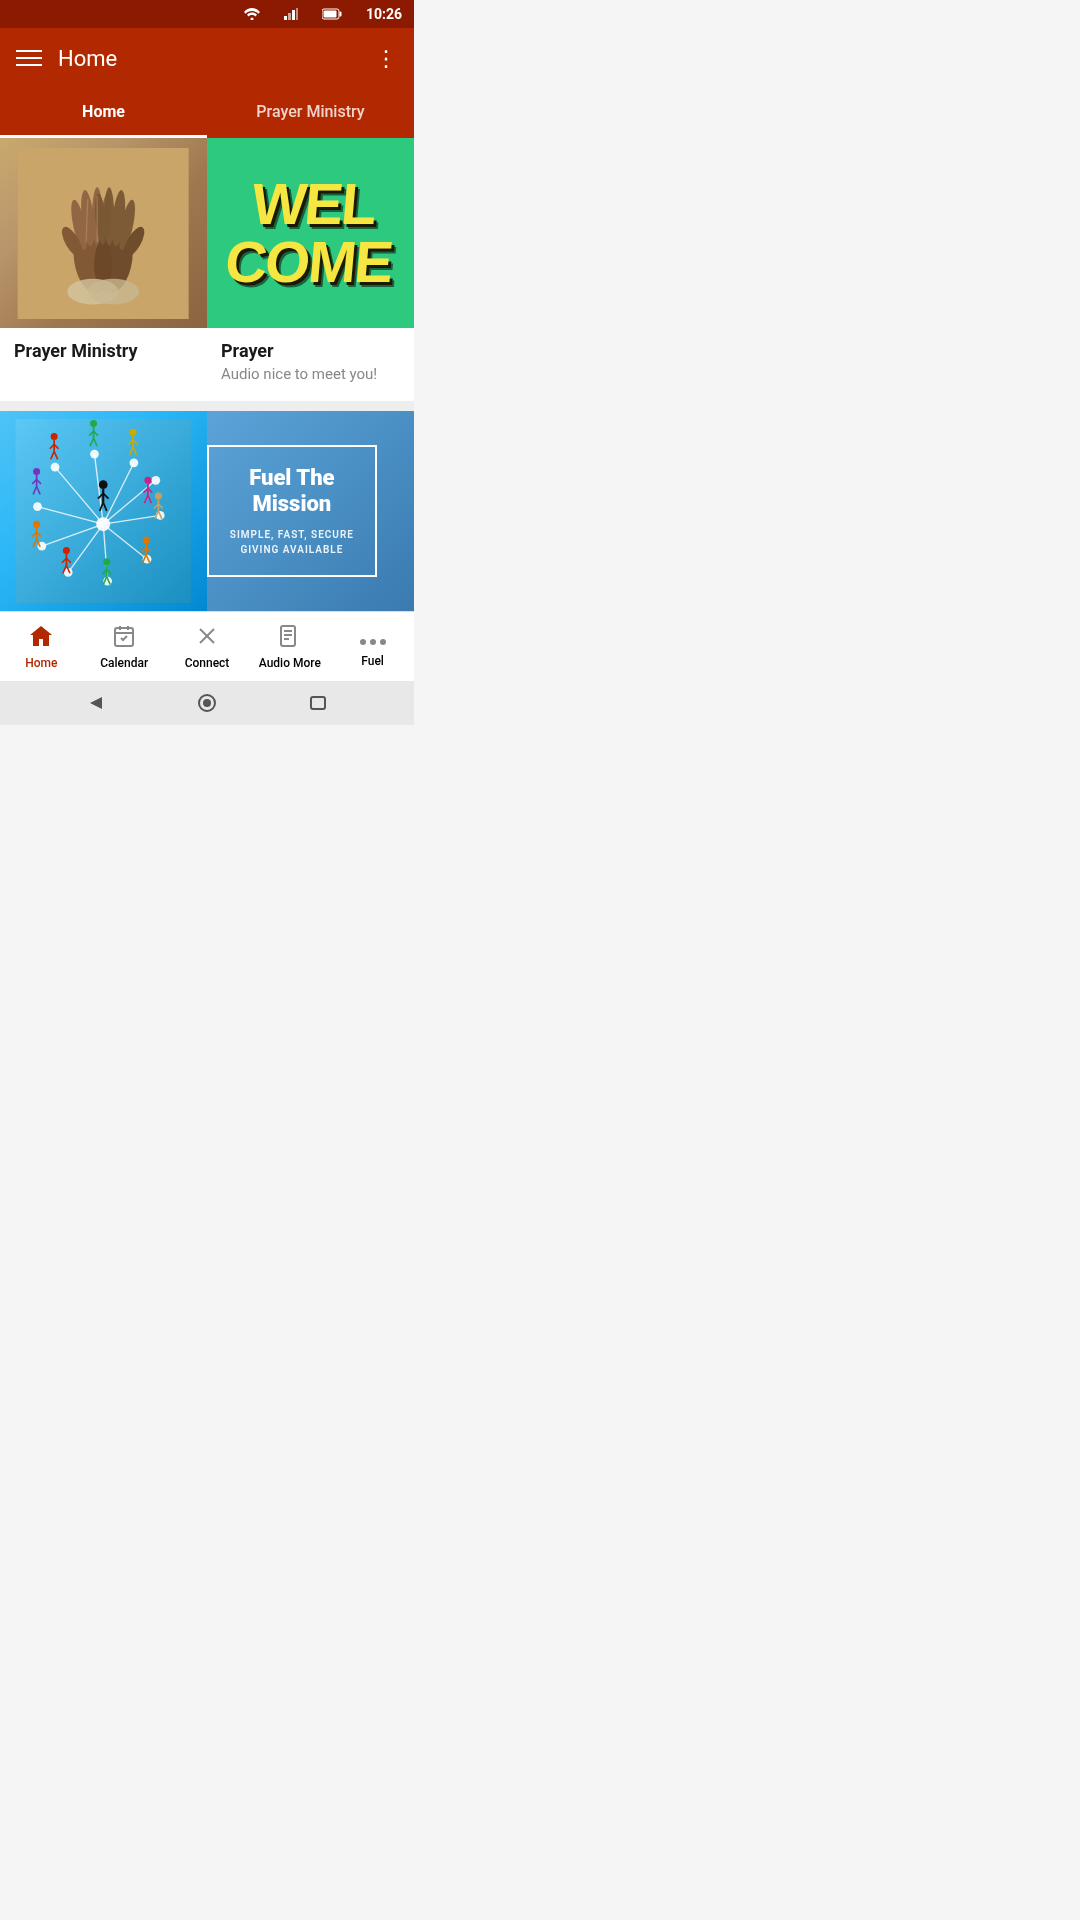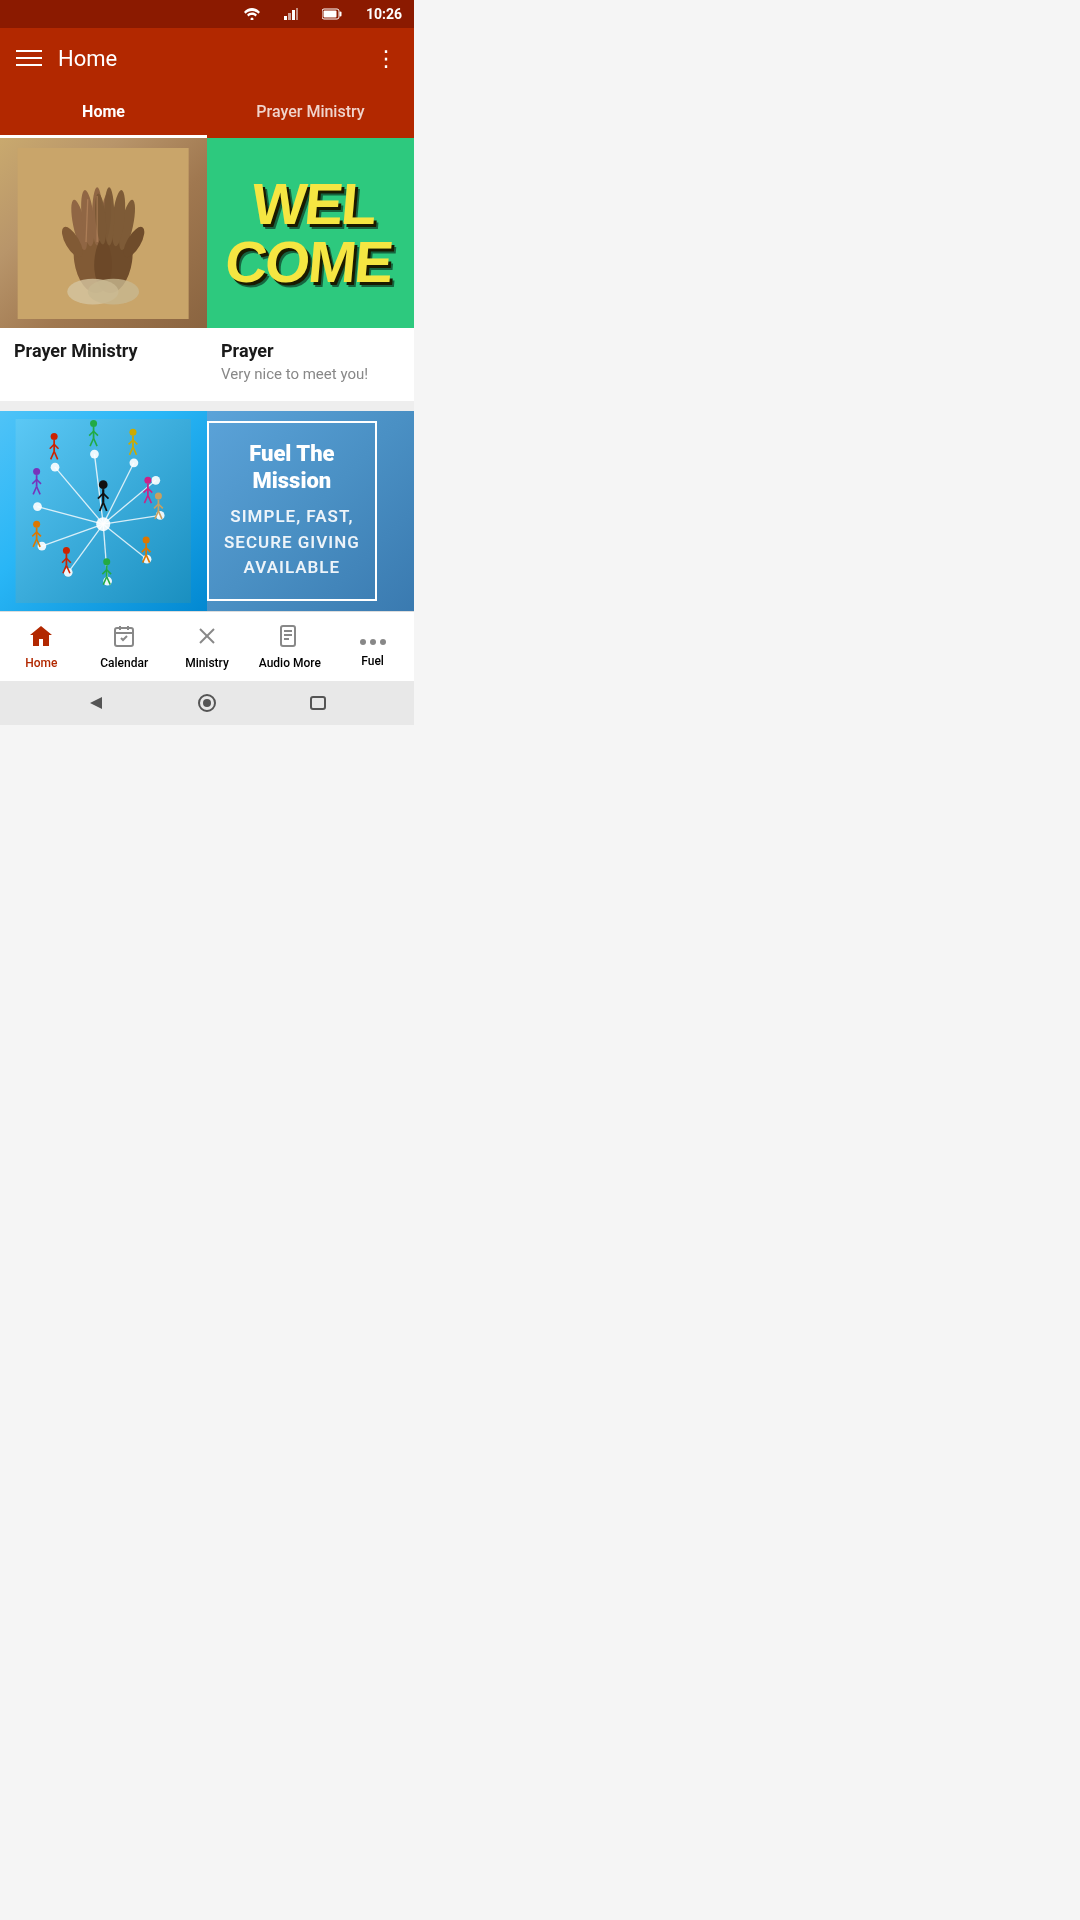--- a/index.html
+++ b/index.html
@@ -212,21 +212,21 @@
     }
     .fuel-title {
       color: white;
       font-size: 22px;
       font-weight: 900;
       line-height: 1.2;
       margin-bottom: 10px;
     }
     .fuel-subtitle {
       color: rgba(255,255,255,0.9);
-      font-size: 17px;
+      font-size: 10px;
       font-weight: 600;
       letter-spacing: 1px;
       line-height: 1.5;
     }
 
     
     .bottom-nav {
       background: white;
       border-top: 1px solid #ddd;
       display: flex;
@@ -369,21 +369,21 @@
     <div class="welcome-text-art">WEL<br>COME</div>
   </div>
 </div>
 
 <div class="card-labels">
   <div class="card-label-left">
     <div class="card-title">Prayer Ministry</div>
   </div>
   <div class="card-label-right">
     <div class="card-title">Prayer</div>
-    <div class="card-subtitle">Very nice to meet you!</div>
+    <div class="card-subtitle">Audio nice to meet you!</div>
   </div>
 </div>
 
 <div class="divider"></div>
 
 <div class="second-row">
 
   <div class="network-card">
     <svg class="network-svg" viewBox="0 0 200 210" xmlns="http://www.w3.org/2000/svg">
 
@@ -554,21 +554,21 @@
     <span class="nav-label">Calendar</span>
   </div>
 
   <div class="nav-item">
     <div class="nav-icon">
       <svg width="24" height="24" viewBox="0 0 24 24" fill="none" stroke="#888" stroke-width="2">
         <line x1="5" y1="19" x2="19" y2="5"></line>
         <line x1="5" y1="5" x2="19" y2="19"></line>
       </svg>
     </div>
-    <span class="nav-label">Ministry</span>
+    <span class="nav-label">Connect</span>
   </div>
 
   <div class="nav-item">
     <div class="nav-icon">
       <svg width="22" height="24" viewBox="0 0 22 24" fill="none" stroke="#888" stroke-width="2">
         <rect x="2" y="2" width="14" height="20" rx="2"></rect>
         <line x1="5" y1="7" x2="13" y2="7"></line>
         <line x1="5" y1="11" x2="13" y2="11"></line>
         <line x1="5" y1="15" x2="10" y2="15"></line>
       </svg>

